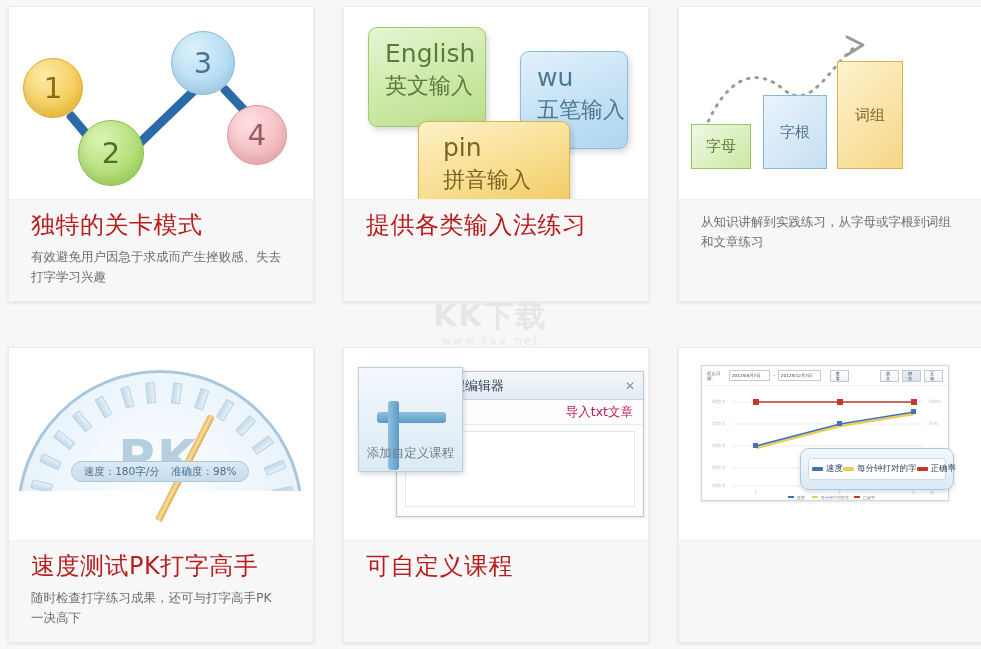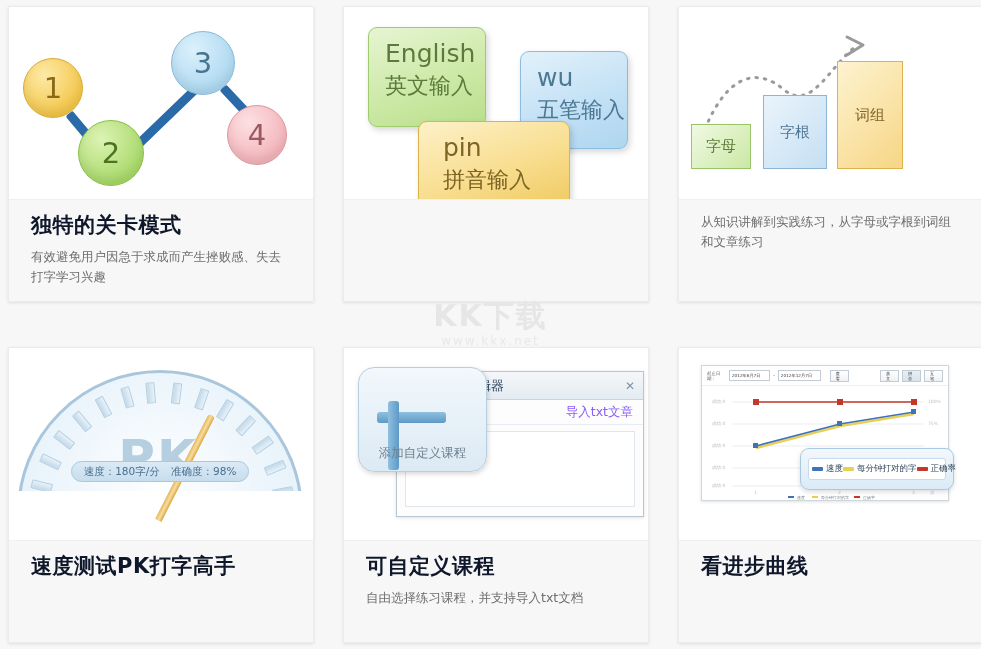--- a/index.html
+++ b/index.html
@@ -29,22 +29,22 @@
   .card-media{
     height:192px;flex:0 0 192px;
     background:#fff;position:relative;overflow:hidden;
   }
   .card-body{
     flex:1;background:#f7f7f7;
     border-top:1px solid #f0f0f0;
     padding:12px 16px 0 22px;box-sizing:border-box;
   }
   .card-title{
-    color:#0f172a;font-size:21px;line-height:26px;
-    margin:0 0 9px 0;font-weight:bold;letter-spacing:.5px;
+    color:#b91c1c;font-size:24px;line-height:26px;
+    margin:0 0 9px 0;font-weight:normal;letter-spacing:.5px;
   }
   .card-desc{
     color:#6e6e6e;font-size:12.5px;line-height:20px;margin:0;
     max-width:252px;
   }
 
   
   .watermark{
     position:absolute;left:0;right:0;top:300px;
     text-align:center;pointer-events:none;z-index:5;
@@ -171,28 +171,28 @@
     height:28px;background:linear-gradient(#f4f7fa,#e4ebf2);
     border-bottom:1px solid #c9d4de;
     display:flex;align-items:center;justify-content:space-between;
     padding:0 8px 0 42px;box-sizing:border-box;
     font-size:13px;color:#31465c;
   }
   .win-close{color:#7e93a8;font-size:12px;}
   .win-tool{
     height:24px;display:flex;align-items:center;justify-content:flex-end;
     padding-right:10px;border-bottom:1px solid #e7edf2;
-    font-size:12.5px;color:#8b5cf6;
+    font-size:12.5px;color:#be185d;
   }
   .win-area{
     margin:6px 8px;height:74px;border:1px solid #dfe6ec;background:#fff;
   }
   .addbtn{
-    position:absolute;left:14px;top:19px;width:129px;height:105px;
-    border-radius:16px;box-sizing:border-box;
+    position:absolute;left:14px;top:19px;width:105px;height:105px;
+    border-radius:0;box-sizing:border-box;
     background:linear-gradient(#f2f8fc,#dceaf4);
     border:1px solid #b7cfe0;box-shadow:1px 2px 5px rgba(0,0,0,.16);
     z-index:3;
   }
   .plus-h{position:absolute;left:18px;top:44px;width:69px;height:11px;border-radius:3px;
     background:linear-gradient(#8fc0e0,#5e9ac6);}
   .plus-v{position:absolute;left:29px;top:33px;width:11px;height:69px;border-radius:3px;
     background:linear-gradient(90deg,#8fc0e0,#5e9ac6);}
   .addlbl{position:absolute;left:0;right:0;bottom:9px;text-align:center;
     font-size:12.5px;color:#6d7f8d;}
@@ -266,20 +266,21 @@
       <div class="ime ime-wu">
         <div class="en">wu</div>
         <div class="cn">五笔输入</div>
       </div>
       <div class="ime ime-pin">
         <div class="en">pin</div>
         <div class="cn">拼音输入</div>
       </div>
     </div>
     <div class="card-body">
+      <h3 class="card-title">提供各类输入法练习</h3>
     </div>
   </div>
 
   <div class="card">
     <div class="card-media">
       <svg class="arrow-svg" width="290" height="150">
         <path d="M18,118 C40,64 70,56 96,78 C124,102 142,56 168,36" fill="none" stroke="#9a9a9a" stroke-width="3" stroke-dasharray="1.5 7" stroke-linecap="round"></path>
         <path d="M160,26 L176,34 L160,44" fill="none" stroke="#9a9a9a" stroke-width="3" stroke-linecap="round" stroke-linejoin="round"></path>
       </svg>
       <div class="bars">
@@ -317,20 +318,21 @@
             <span>准确度：98%</span>
           </div>
           <div class="hub"></div>
           <div class="needle"></div>
         </div>
         <div class="gauge-mask"></div>
       </div>
     </div>
     <div class="card-body">
       <h3 class="card-title">速度测试PK打字高手</h3>
+      <p class="card-desc">随时检查打字练习成果，还可与打字高手PK一决高下</p>
     </div>
   </div>
 
   <div class="card">
     <div class="card-media">
       <div class="win">
         <div class="win-bar">
           <span>课程编辑器</span>
           <span class="win-close">✕</span>
         </div>
@@ -340,21 +342,20 @@
         <div class="win-area"></div>
       </div>
       <div class="addbtn">
         <span class="plus-h"></span>
         <span class="plus-v"></span>
         <span class="addlbl">添加自定义课程</span>
       </div>
     </div>
     <div class="card-body">
       <h3 class="card-title">可自定义课程</h3>
-      <p class="card-desc">自由选择练习课程，并支持导入txt文档</p>
     </div>
   </div>
 
   <div class="card">
     <div class="card-media">
       <div class="chartbox">
         <div class="ch-toolbar">
           <span>起止日期：</span>
           <span class="ch-input" style="width:42px">2012年6月7日</span>
           <span>-</span>
@@ -424,21 +425,20 @@
               <span class="lg">
                 <i class="lgm" style="background:#c0392b"></i>
                 <span>正确率</span>
               </span>
             </div>
           </div>
         </div>
       </div>
     </div>
     <div class="card-body">
-      <h3 class="card-title">看进步曲线</h3>
     </div>
   </div>
 
 </div>
 
 <div class="watermark">
   <div class="wm-main">KK下载</div>
   <div class="wm-sub">www.kkx.net</div>
 </div>
 

